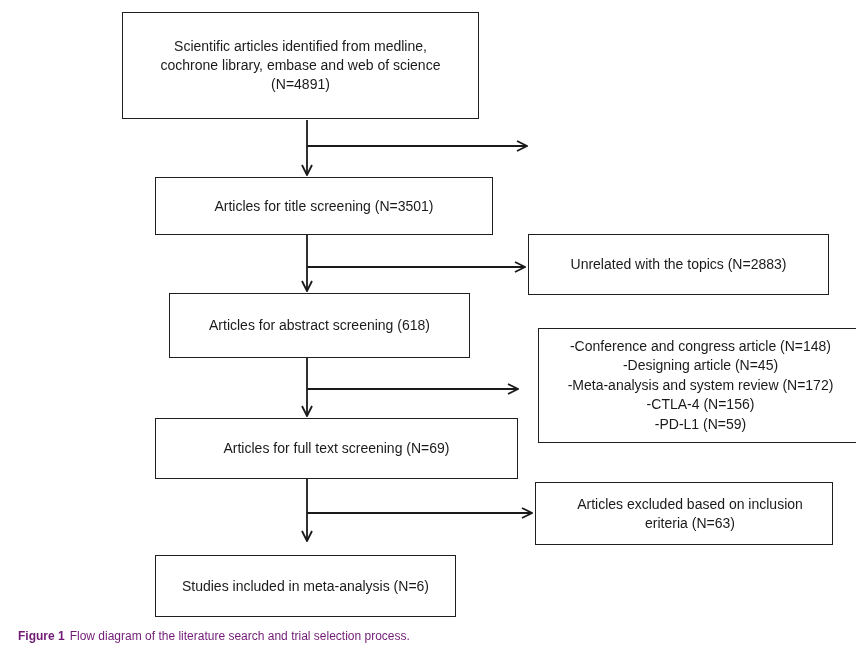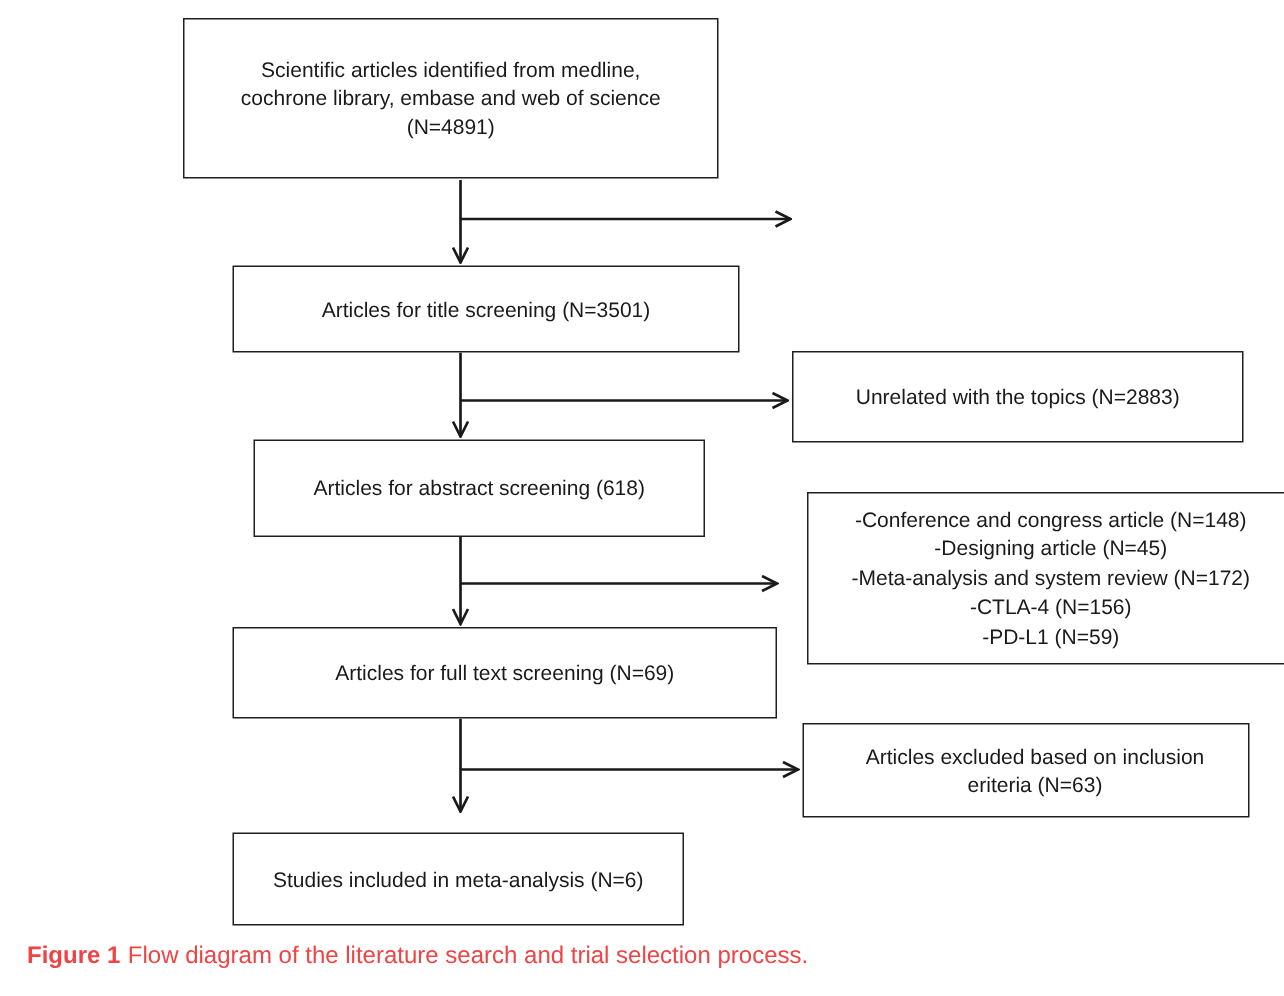--- a/index.html
+++ b/index.html
@@ -43,22 +43,22 @@
   .box-fulltext-screen  { left: 155px; top: 418px; width: 363px; height: 61px; }
   .box-included         { left: 155px; top: 543px; width: 301px; height: 62px; margin-top: 12px; }
   .box-excl-duplicates  { left: 530px; top: 113px; width: 299px; height: 66px; }
   .box-excl-unrelated   { left: 528px; top: 234px; width: 301px; height: 61px; }
   .box-excl-reasons     { left: 521px; top: 328px; width: 325px; height: 115px; line-height: 19.5px; margin-left: 17px; }
   .box-excl-criteria    { left: 535px; top: 482px; width: 298px; height: 63px; padding-left: 12px; }
   .caption {
     position: absolute;
     left: 18px;
     top: 629px;
-    font-size: 16px;
-    color: #ef4444;
+    font-size: 12px;
+    color: #701a75;
     white-space: nowrap;
   }
   .caption .cap-label { font-weight: bold; margin-right: 5px; }
 </style>
 </head>
 <body>
 
 <div class="canvas">
 
   <svg class="arrow-layer" viewBox="0 0 856 664" xmlns="http://www.w3.org/2000/svg">

